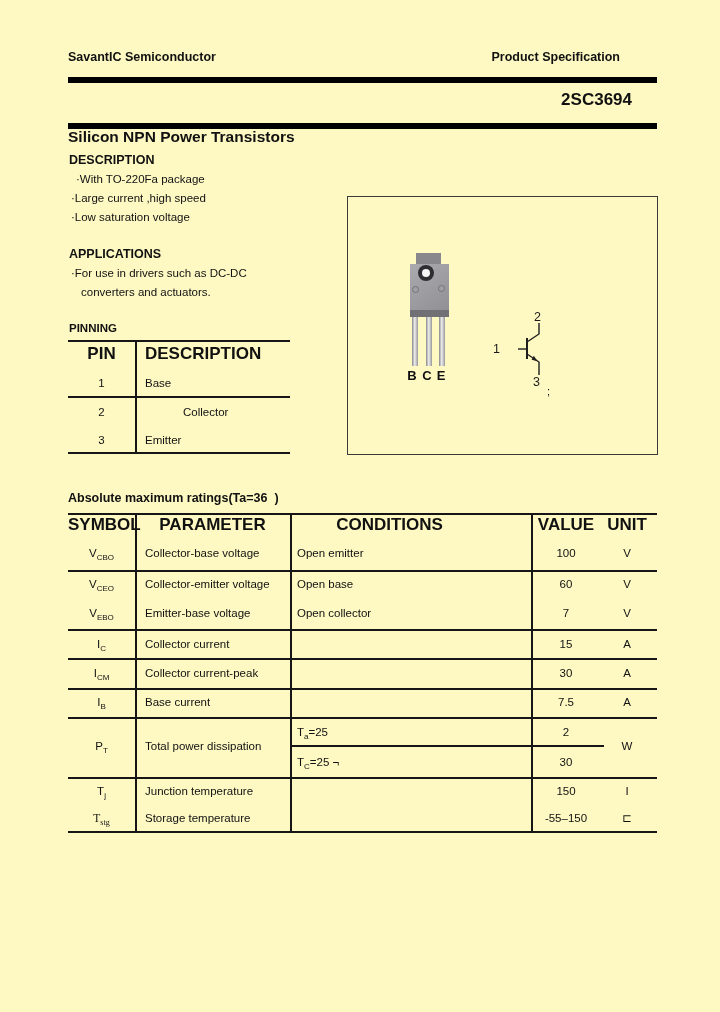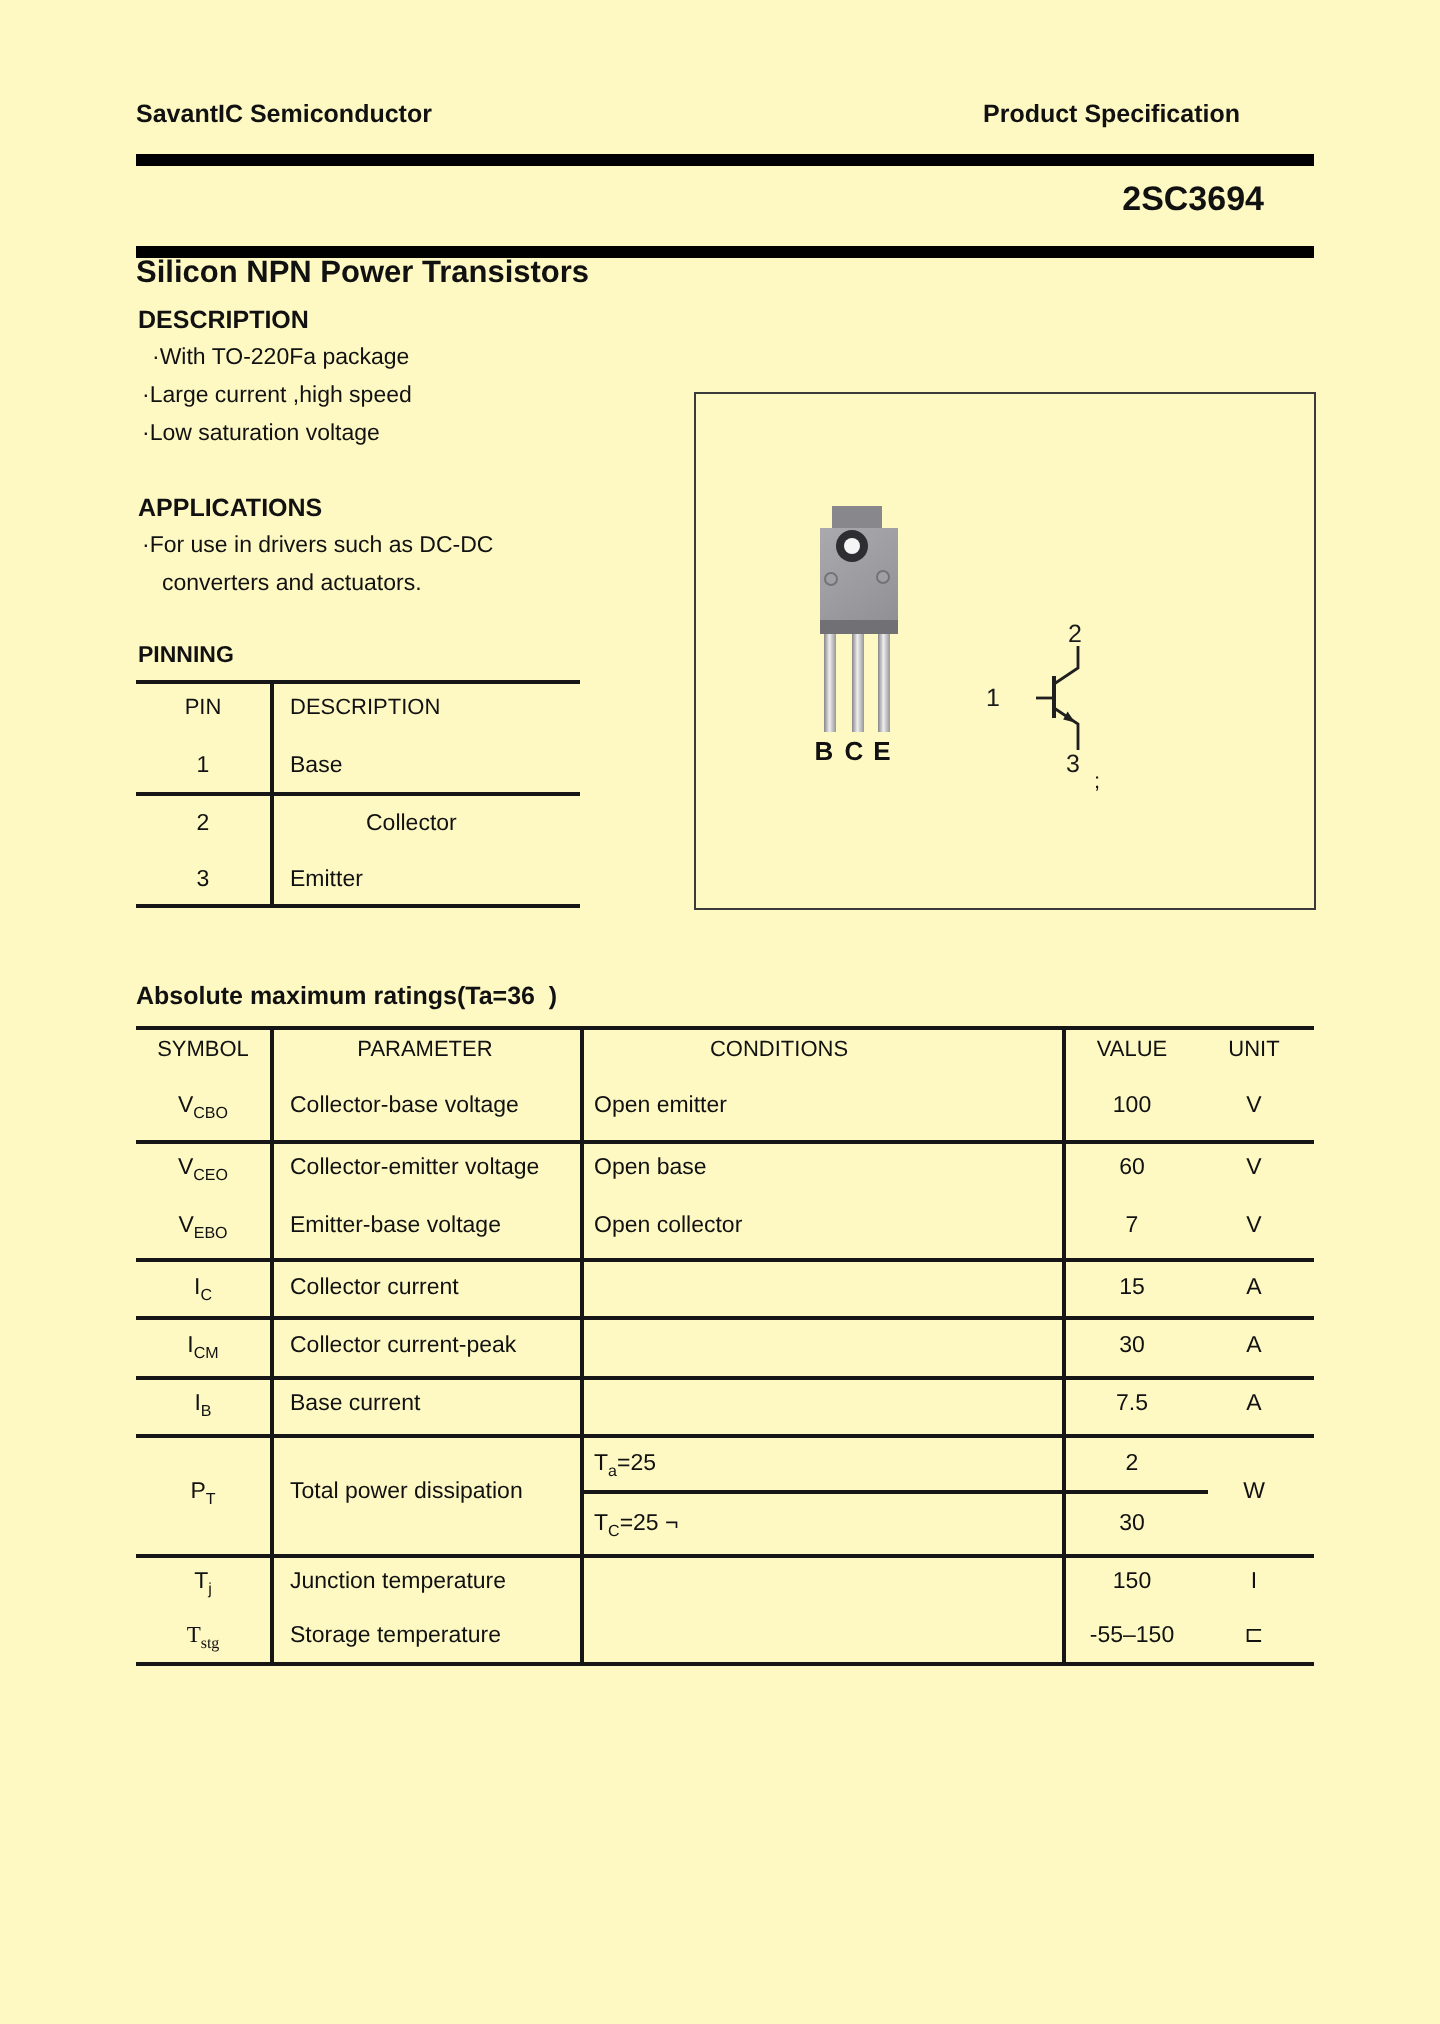--- a/index.html
+++ b/index.html
@@ -38,21 +38,21 @@
   .pkg-label{top:171px;width:12px;text-align:center;font-weight:bold;font-size:13px;}
   .fig-caption{left:0;top:224px;width:100%;text-align:center;font-weight:bold;font-size:12.5px;}
   .stray{left:199px;top:188px;font-size:11px;}
   
   .ratings{left:68px;top:513px;width:589px;height:320px;}
   .sym-col{left:0;width:67px;text-align:center;}
   .par-col{left:77px;}
   .con-col{left:229px;}
   .val-col{left:463px;width:70px;text-align:center;}
   .unit-col{left:524px;width:70px;text-align:center;}
-  .hdr{font-weight:normal;font-size:11px;}
+  .hdr{font-weight:bold;font-size:17px;}
 </style>
 </head>
 <body>
 
 <div class="page">
 
   <div class="abs b company">SavantIC Semiconductor</div>
   <div class="abs b spec">Product Specification</div>
   <div class="bar" style="top:77px;"></div>
   <div class="abs b doc-title">Silicon NPN Power Transistors</div>

